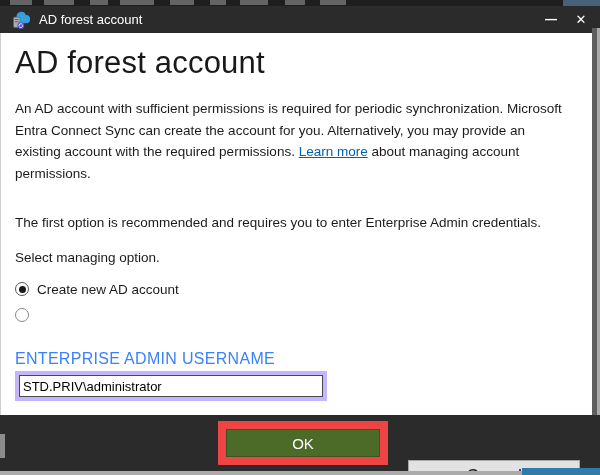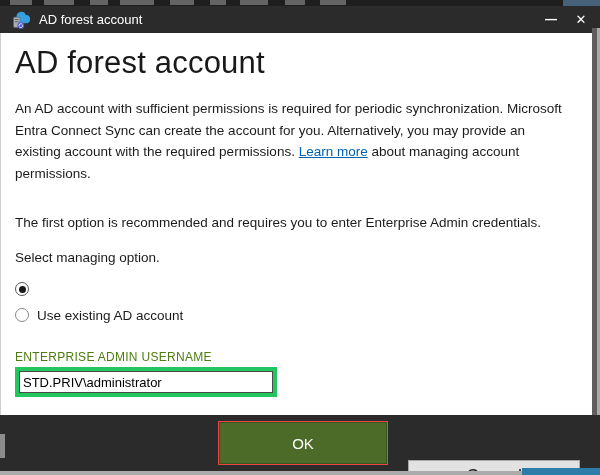--- a/index.html
+++ b/index.html
@@ -38,36 +38,36 @@
 
   
   .radio-group { margin-top:10px; }
   .radio-row { display:flex; align-items:center; height:22px; margin-bottom:4px; font-size:13.5px; cursor:pointer; }
   .radio { width:14px; height:14px; border-radius:50%; border:1px solid #555; margin-right:8px;
            display:inline-flex; align-items:center; justify-content:center; background:#fff; }
   .radio.unchecked { border-color:#8a8a8a; }
   .radio-dot { width:7px; height:7px; border-radius:50%; background:#1a1a1a; }
 
   
-  .field-label { font-size:12px; color:#4d7c0f; letter-spacing:0.3px; }
+  .field-label { font-size:16px; color:#3b82f6; letter-spacing:0.3px; }
   .lbl-user { margin-top:24px; }
   .lbl-pass { margin-top:17px; }
-  .annotation { border:4px solid #22c55e; width:262px; margin-top:3px; background:#fff; }
+  .annotation { border:4px solid #c4b5fd; width:312px; margin-top:3px; background:#fff; }
   .text-input { width:100%; height:22px; border:1px solid #494949; font-size:13px; padding:0 3px;
                 font-family:inherit; color:#000; outline:none; display:block; }
   .pw-input { width:100%; height:22px; border:1px solid #494949; background:#fff;
               display:flex; align-items:center; padding:0 3px; }
   .pw-dots { font-size:9.5px; letter-spacing:1.6px; color:#000; font-weight:700; }
   .caret { display:inline-block; width:2px; height:15px; background:#000; margin-left:1px; }
 
   
   .bottom-bar { position:absolute; left:0; top:415px; width:600px; height:56px; background:#2b2b2b; }
   .bg-frag-left { position:absolute; left:0; top:19px; width:5px; height:24px; background:#8c8c8c; }
   .ok-annotation { position:absolute; left:218px; top:6px; width:170px; height:44px;
-                   border:1px solid #ef4444; background:#2b2b2b; }
+                   border:8px solid #ef4444; background:#2b2b2b; }
   .ok-btn { width:100%; height:100%; background:#4c6b29; border:1px solid #3c5520; color:#ffffff;
             font-size:15px; font-family:inherit; cursor:pointer; display:block; }
   .cancel-btn { position:absolute; left:408px; top:13px; width:172px; height:32px; background:#e2e2e2;
                 border:1px solid #a6a6a6; color:#1a1a1a; font-size:18px; font-family:inherit; cursor:pointer;margin-top:32px; }
 
   .bottom-strip-gray { position:absolute; left:0; top:471px; width:522px; height:4px; background:#ababab; }
   .bottom-strip-blue { position:absolute; left:522px; top:468px; width:78px; height:7px; background:#2e7ca9; }
 </style>
 </head>
 <body>
@@ -113,24 +113,24 @@
 
     <p class="body-text rec">The first option is recommended and requires you to enter Enterprise Admin credentials.</p>
 
     <p class="body-text selopt">Select managing option.</p>
 
     <div class="radio-group">
       <div class="radio-row">
         <span class="radio checked">
             <span class="radio-dot"></span>
           </span>
+        <span>Create new AD account</span>
       </div>
       <div class="radio-row">
         <span class="radio unchecked"></span>
-        <span>Use existing AD account</span>
       </div>
     </div>
 
     <div class="field-label lbl-user">ENTERPRISE ADMIN USERNAME</div>
     <div class="annotation">
       <input class="text-input" type="text" value="STD.PRIV\administrator" style="">
     </div>
 
     <div class="field-label lbl-pass">USERNAME</div>
     <div class="annotation">

